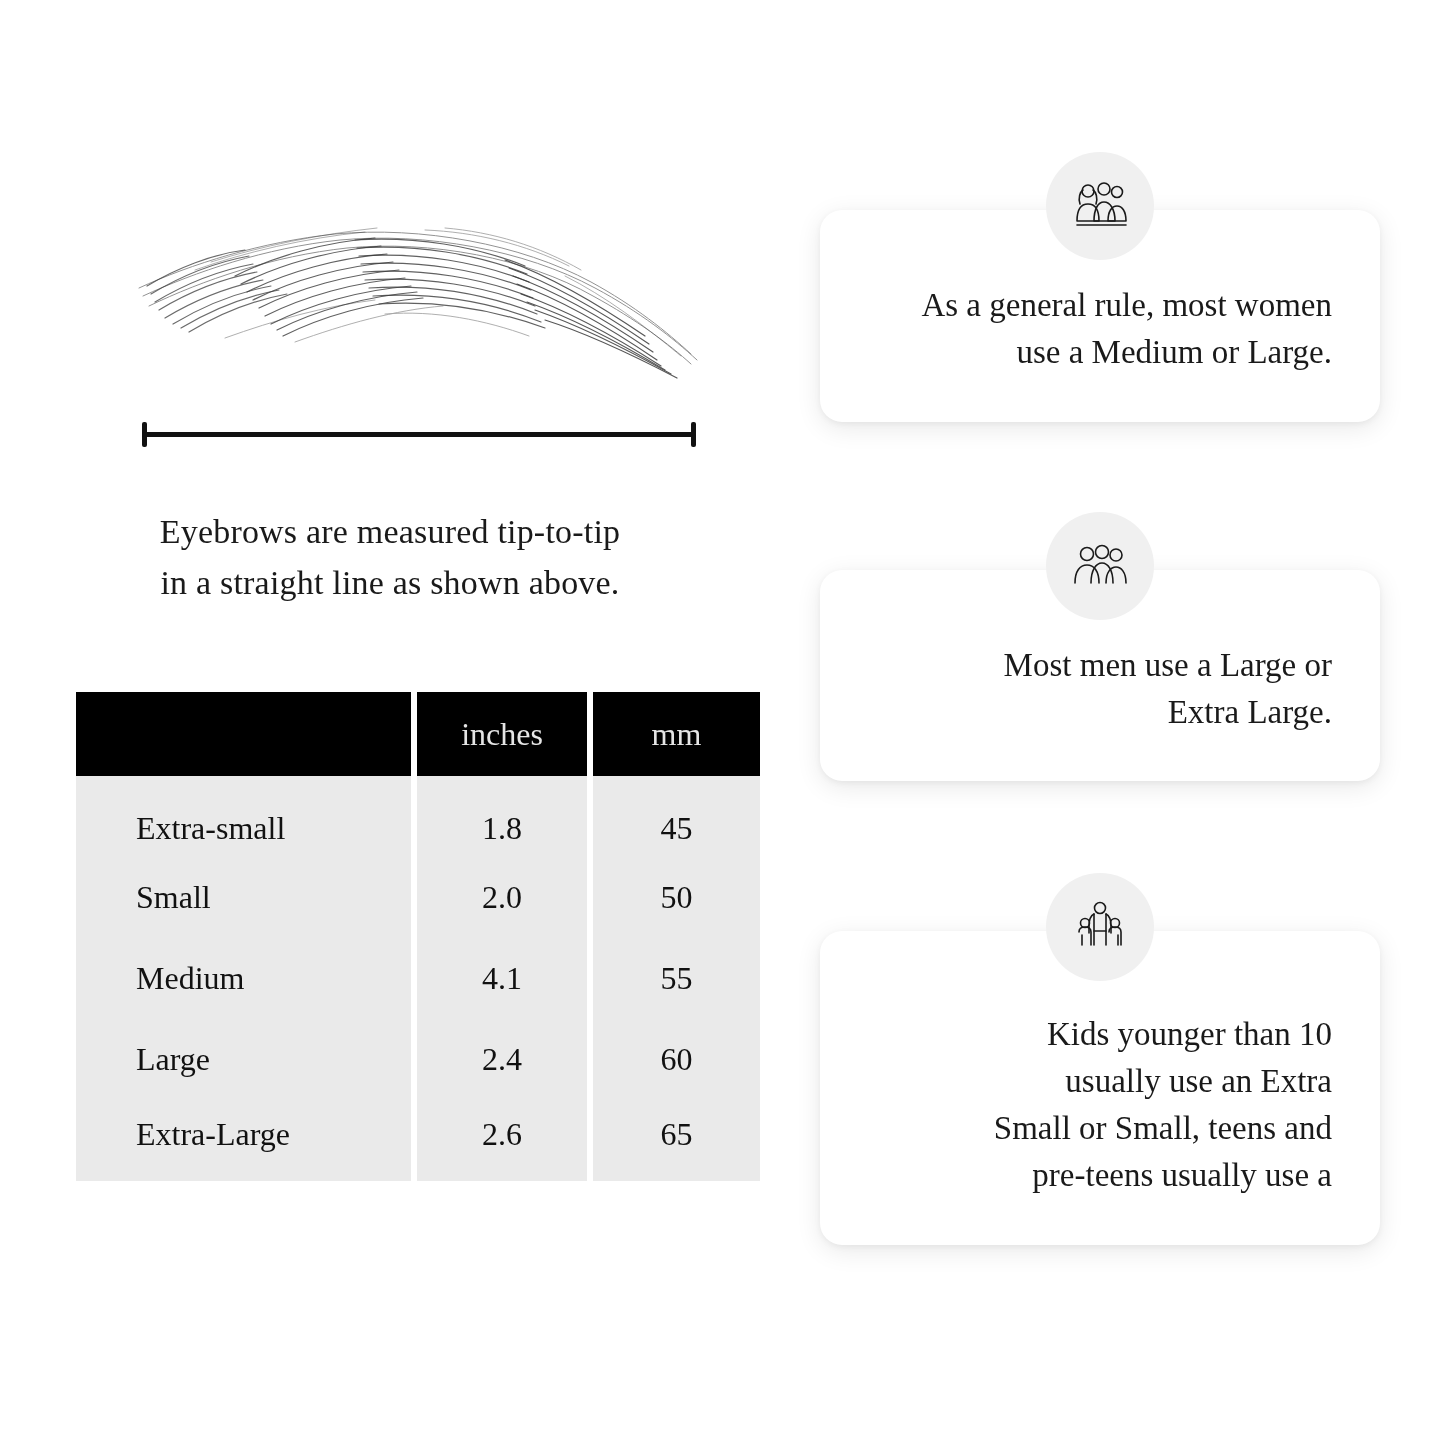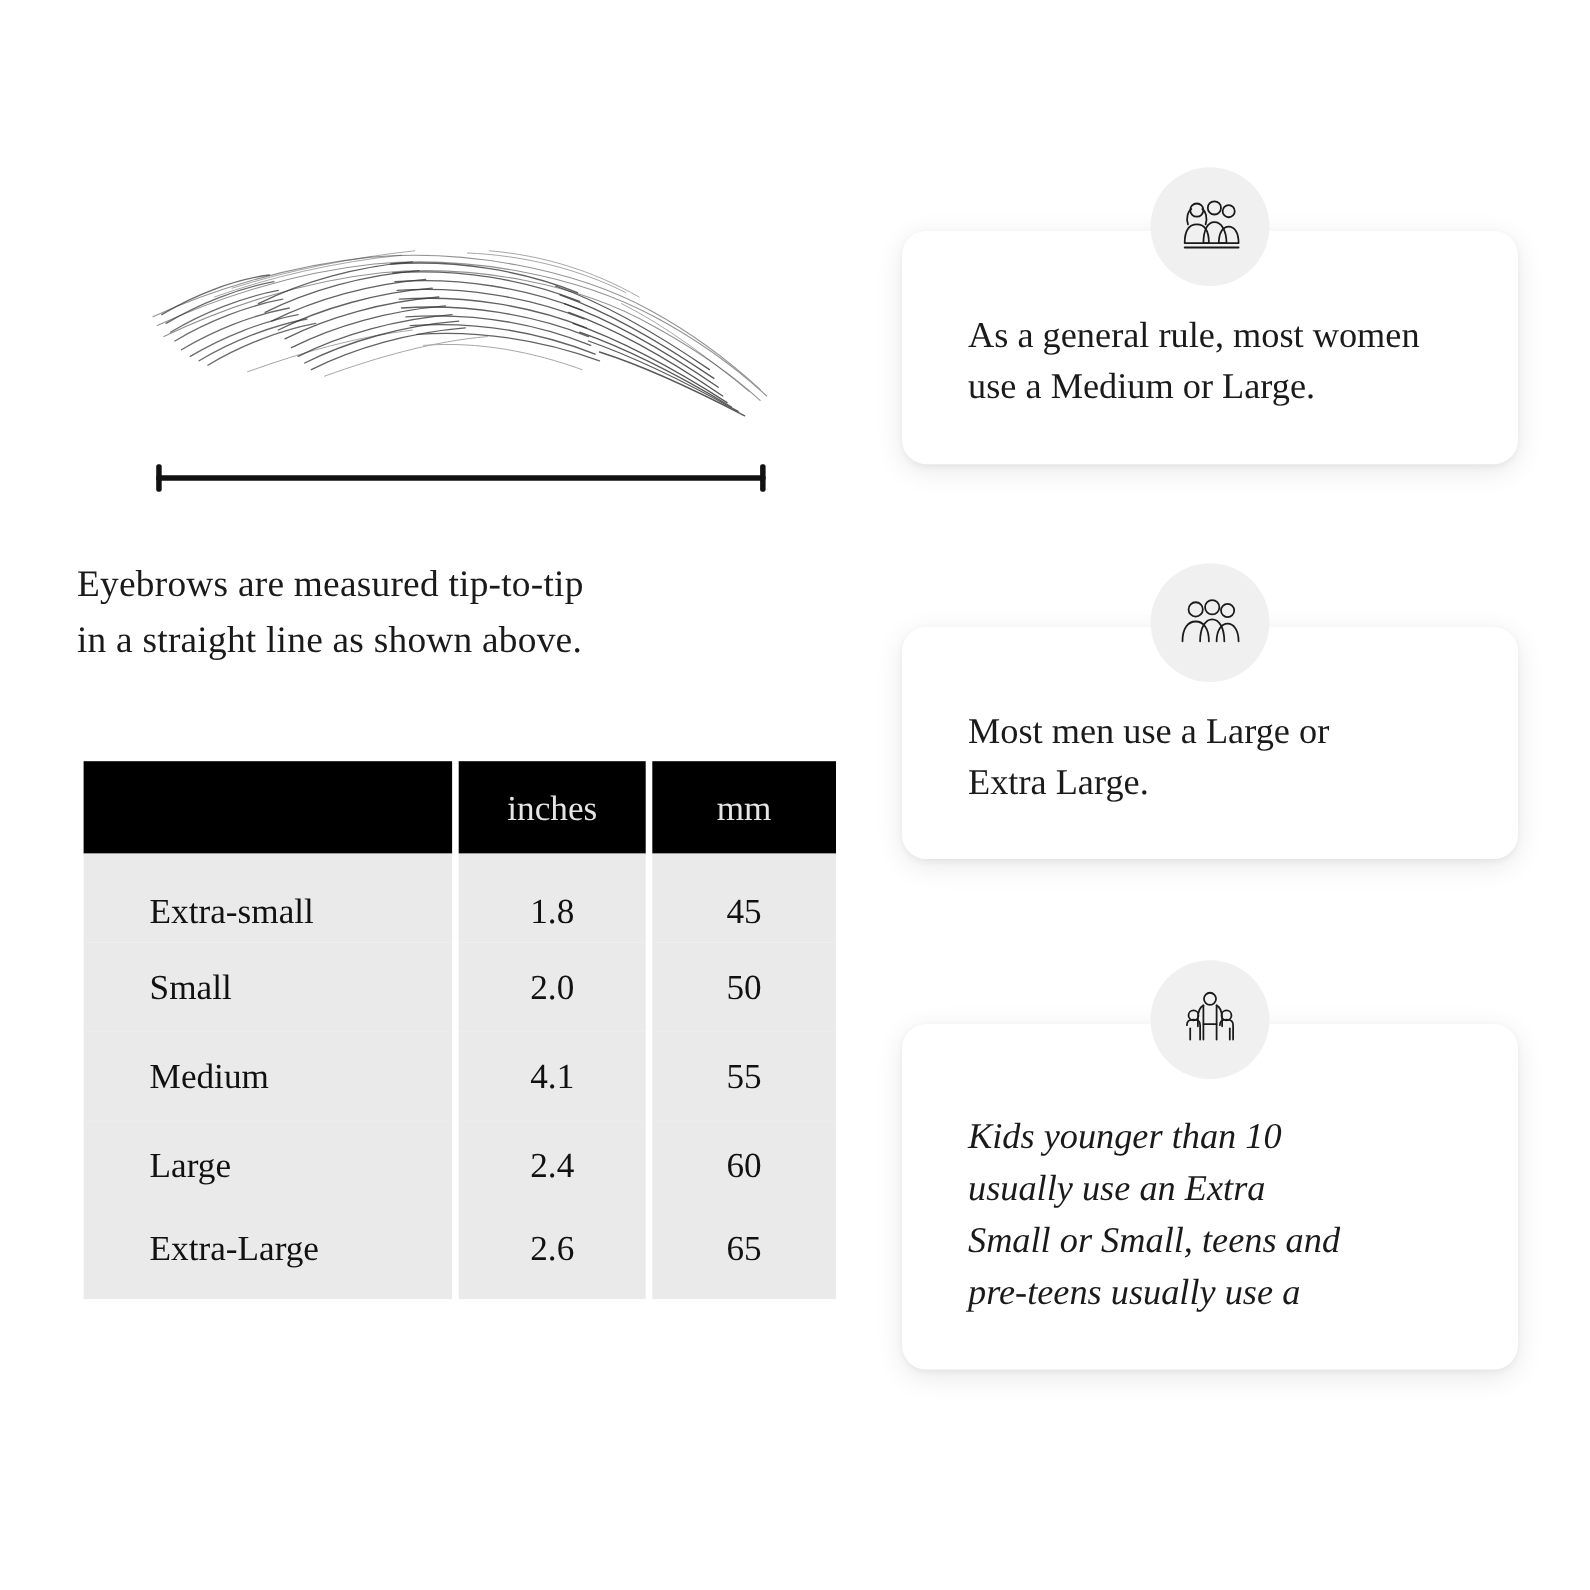--- a/index.html
+++ b/index.html
@@ -53,21 +53,21 @@
     width: 5px; height: 25px;
     background: #111;
     border-radius: 2px;
   }
   .measure-line .cap.left { left: 0; }
   .measure-line .cap.right { right: 0; }
 
   .caption {
     margin-top: 56px;
     width: 640px;
-    text-align: left;
+    text-align: center;
     font-size: 34px;
     line-height: 1.5;
     color: #1a1a1a;
     letter-spacing: 0.2px;
   }
 
   
   .size-table {
     position: absolute;
     left: 70px;
@@ -108,21 +108,21 @@
     left: 820px;
     top: 160px;
     width: 560px;
   }
   .note-card {
     position: relative;
     background: #ffffff;
     border-radius: 22px;
     box-shadow: 0 6px 26px rgba(0,0,0,0.09), 0 2px 6px rgba(0,0,0,0.05);
     padding: 58px 48px 46px 60px;
-    text-align: left;
+    text-align: right;
     margin-bottom: 0;
   }
   .note-card .note-text {
     font-size: 33px;
     line-height: 1.42;
     color: #1a1a1a;
   }
   .icon-badge {
     position: absolute;
     left: 50%;
@@ -132,21 +132,21 @@
     border-radius: 50%;
     background: #f0f0f0;
     display: flex;
     align-items: center;
     justify-content: center;
   }
   .icon-badge svg { display: block; }
 
   .card-1 { margin-top: 50px; min-height: 200px; padding-top: 72px; }
   .card-2 { margin-top: 148px; min-height: 190px; padding-top: 72px; }
-  .card-3 { margin-top: 150px; min-height: 300px; padding-top: 80px; font-style: italic; }
+  .card-3 { margin-top: 150px; min-height: 300px; padding-top: 80px; }
 </style>
 </head>
 <body>
 
 <div class="page">
 
   <div class="left-col">
 
     <div class="brow-figure">
       <svg class="brow-svg" width="600" height="180" viewBox="0 0 600 180">

